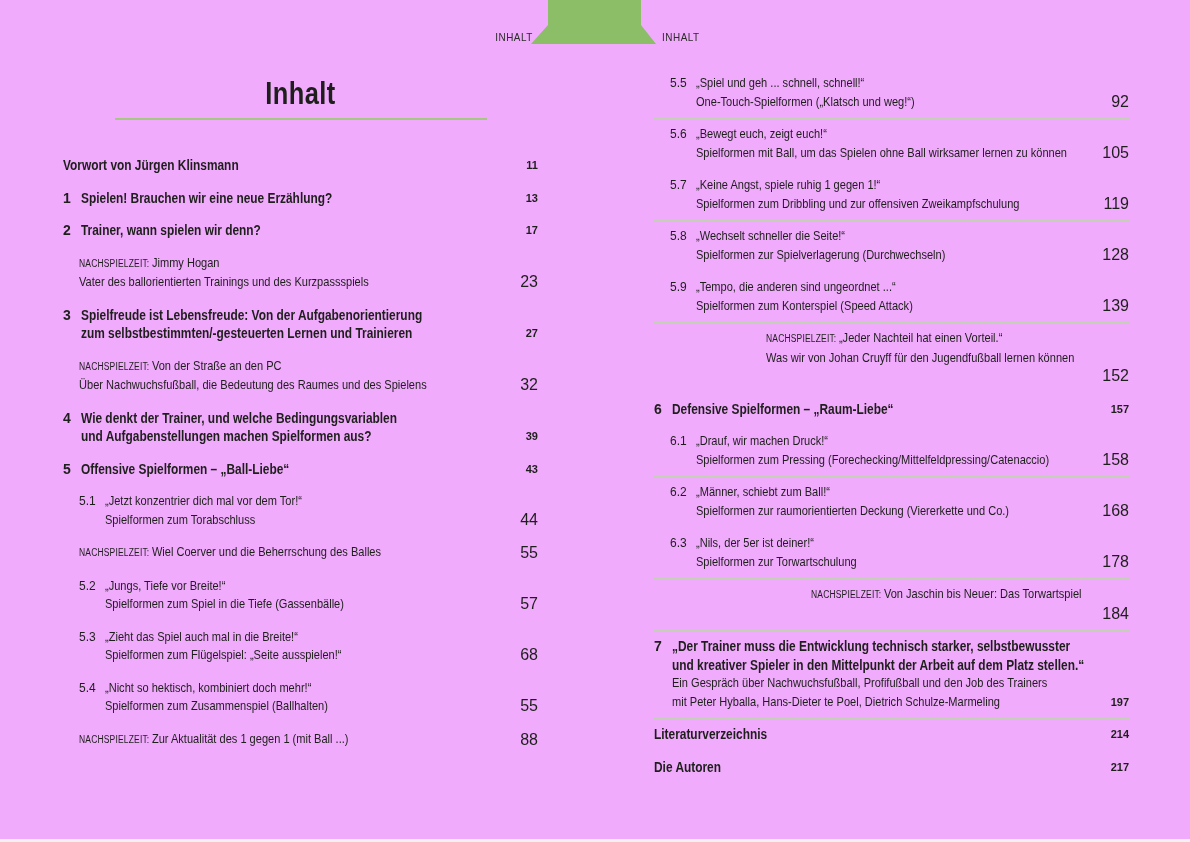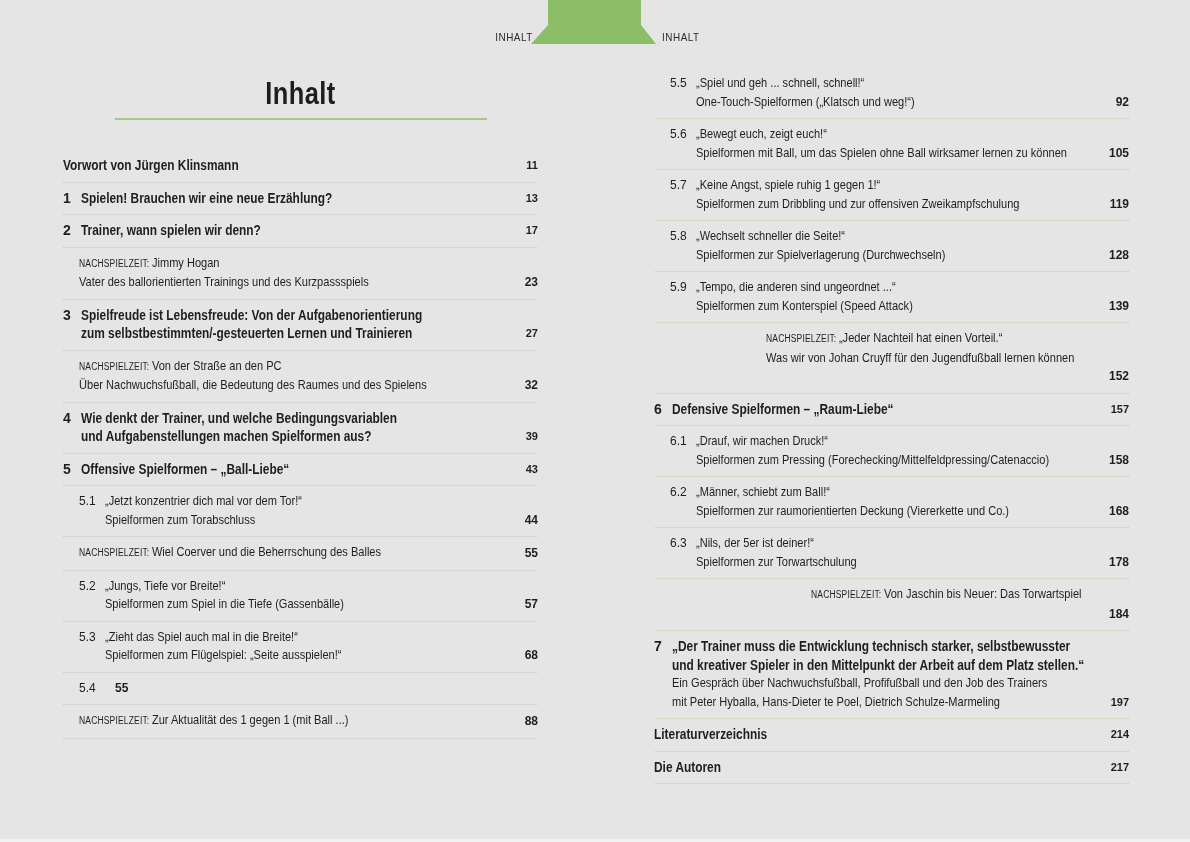--- a/index.html
+++ b/index.html
@@ -3,21 +3,21 @@
 <meta charset="utf-8">
 <style>
   :root{
     --green:#8cbe68;
     --uline:#a6c781;
     --dots:#c5cfb8;
     --text:#1e1e1c;
   }
   html,body{margin:0;padding:0;background:#fff;}
   body{font-family:"Liberation Sans",sans-serif;color:var(--text);}
-  .sheet{position:relative;width:1190px;height:842px;background:#e5e5e5;overflow:hidden;
+  .sheet{position:relative;width:1190px;height:842px;background:#f0abfc;overflow:hidden;
          box-sizing:border-box;border-bottom:3px solid #f1f1f1;}
 
   
   .tab{position:absolute;left:531px;top:0;width:125px;height:44px;background:var(--green);
        clip-path:polygon(13.6% 0,88% 0,88% 57%,100% 100%,0 100%,13.6% 57%);}
 
   
   .rh{position:absolute;top:31px;font-size:11px;letter-spacing:.6px;color:#2b2b29;
       transform:scaleX(.9);}
   .rh-left{right:657px;transform-origin:100% 50%;}
@@ -38,21 +38,21 @@
   .e-chapter .num{width:18px;font-size:14px;font-weight:700;}
   .e-sub .num{width:26px;}
   .e-sub{padding-left:16px;}
   .e-nszi{padding-left:16px;}
   .e-nszf{padding-left:3px;flex-direction:column;}
   .text{flex:1 1 auto;min-width:0;}
   .line{font-size:13px;line-height:18.5px;white-space:nowrap;
         transform:scaleX(.85);transform-origin:0 50%;}
   .line.b{font-size:14px;font-weight:700;}
   .nszlab{font-size:10px;letter-spacing:.2px;}
-  .pg{flex:0 0 auto;margin-left:10px;font-size:12px;line-height:18.5px;text-align:right;font-weight:bold;}
+  .pg{flex:0 0 auto;margin-left:10px;font-size:16px;line-height:18.5px;text-align:right;}
   .pg.b{font-size:11px;font-weight:700;}
 </style>
 </head>
 <body>
 
 <div class="sheet">
   <div class="tab"></div>
   <span class="rh rh-left">INHALT</span>
   <span class="rh rh-right">INHALT</span>
 
@@ -145,20 +145,24 @@
           <div class="entry e-sub">
             <span class="num">5.3</span>
             <div class="text">
               <div class="line">„Zieht das Spiel auch mal in die Breite!“</div>
               <div class="line">Spielformen zum Flügelspiel: „Seite ausspielen!“</div>
             </div>
             <span class="pg">68</span>
           </div>
           <div class="entry e-sub">
             <span class="num">5.4</span>
+            <div class="text">
+              <div class="line">„Nicht so hektisch, kombiniert doch mehr!“</div>
+              <div class="line">Spielformen zum Zusammenspiel (Ballhalten)</div>
+            </div>
             <span class="pg">55</span>
           </div>
           <div class="entry e-nszi">
             <div class="text">
               <div class="line"><span class="nszlab">NACHSPIELZEIT: </span>Zur Aktualität des 1 gegen 1 (mit Ball ...)</div>
             </div>
             <span class="pg">88</span>
           </div>
         </div>
     </div>

